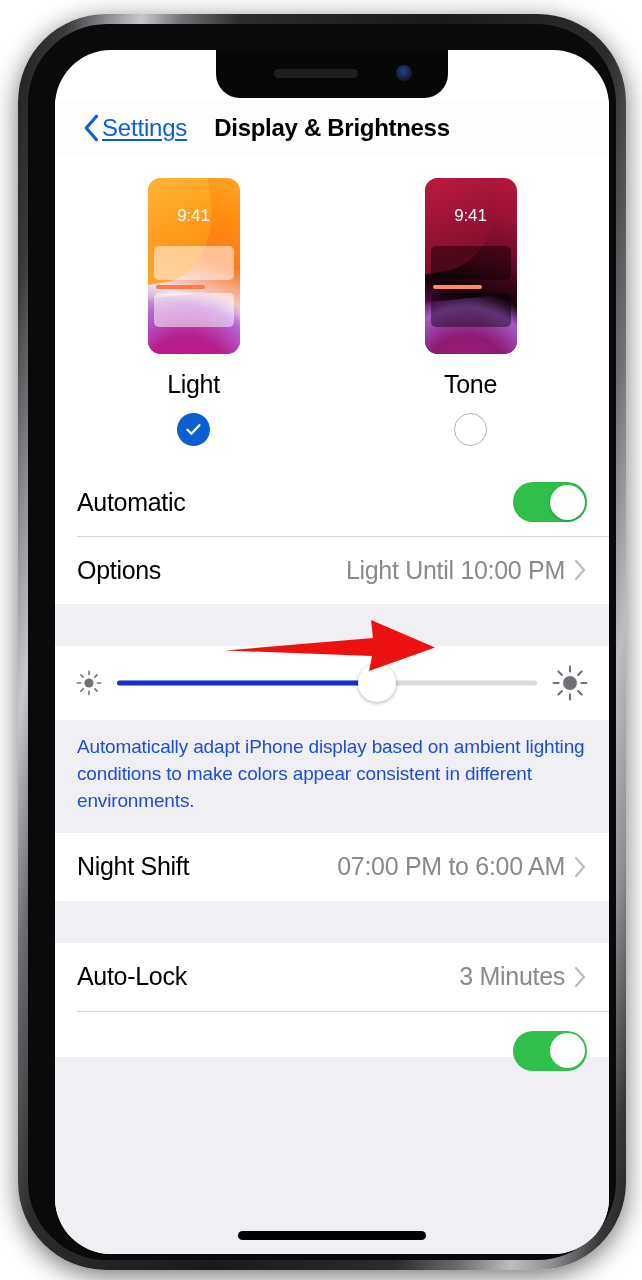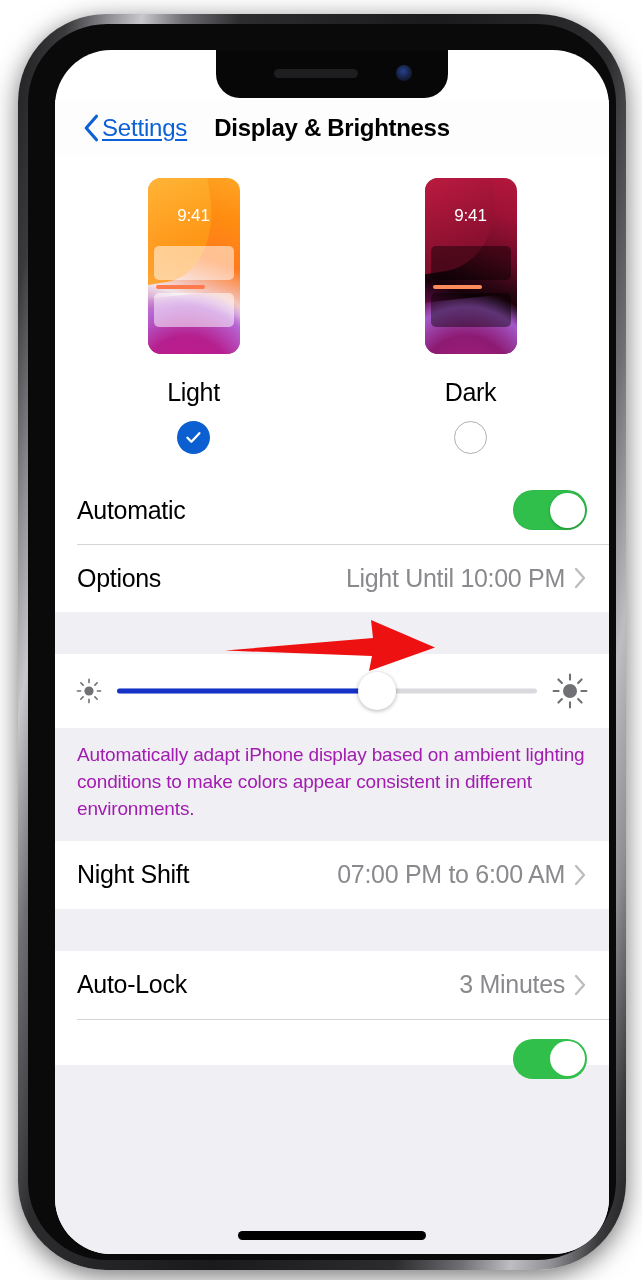--- a/index.html
+++ b/index.html
@@ -209,21 +209,21 @@
   .thumb.dark  .card { background: rgba(0,0,0,.42); }
   .thumb.dark  .card.c1 { height: 34px; }
   .thumb.dark  .card.c2 { height: 34px; }
   .card-line {
     height: 4px; width: 62%; margin: 0 0 4px 2px; border-radius: 2px;
   }
   .thumb.light .card-line { background: #ff7a4d; }
   .thumb.dark  .card-line { background: #ff8a5c; }
 
   .appear-name {
-    margin-top: 24px; font-size: 25px; color: #000; letter-spacing: -.3px;
+    margin-top: 16px; font-size: 25px; color: #000; letter-spacing: -.3px;
   }
   .sel-wrap { margin-top: 14px; }
   .sel-check {
     width: 33px; height: 33px; border-radius: 50%;
     background: #0b5fd0; display: flex; align-items: center; justify-content: center;
   }
   .sel-empty {
     width: 33px; height: 33px; border-radius: 50%;
     border: 1.8px solid #b0b0b4; background: transparent;
   }
@@ -256,21 +256,21 @@
     left: 0; height: 5px; border-radius: 3px; background: #1432c8;
   }
   .thumb-knob {
     position: absolute; top: 50%; transform: translate(-50%,-50%);
     width: 38px; height: 38px; border-radius: 50%;
     background: #fff; box-shadow: 0 1px 4px rgba(0,0,0,.3);
   }
 
   .footnote {
     background: #efeff4; padding: 14px 22px 18px 22px;
-    font-size: 19px; line-height: 1.42; color: #a21caf; letter-spacing: -.15px;
+    font-size: 19px; line-height: 1.42; color: #1d4ed8; letter-spacing: -.15px;
   }
 
   
   .arrow-annot {
     position: absolute; z-index: 40; pointer-events: none;
   }
 
   
   .home-indicator {
     position: absolute; left: 50%; transform: translateX(-50%);
@@ -345,21 +345,21 @@
 
             <div class="appear-opt">
               <div class="thumb dark">
                 <div class="t-time">9:41</div>
                 <div class="cards">
                   <div class="card c1"></div>
                   <div class="card-line"></div>
                   <div class="card c2"></div>
                 </div>
               </div>
-              <div class="appear-name">Dark</div>
+              <div class="appear-name">Tone</div>
               <div class="sel-wrap">
                 <div class="sel-empty"></div>
               </div>
             </div>
           </div>
 
           <div class="row">
             <span class="row-label">Automatic</span>
             <div class="toggle">
               <div class="knob"></div>

